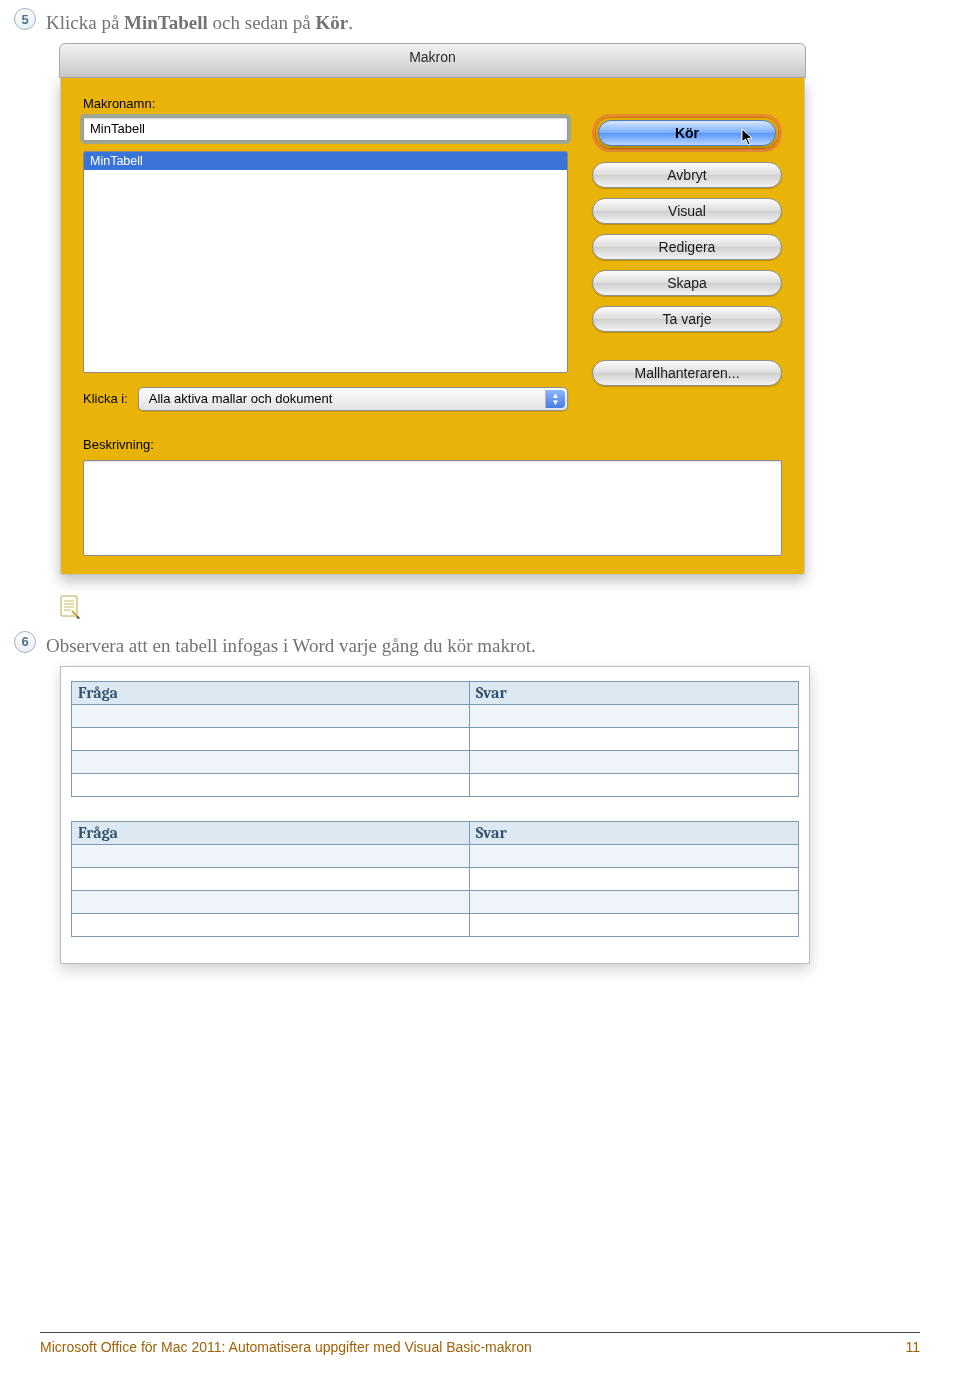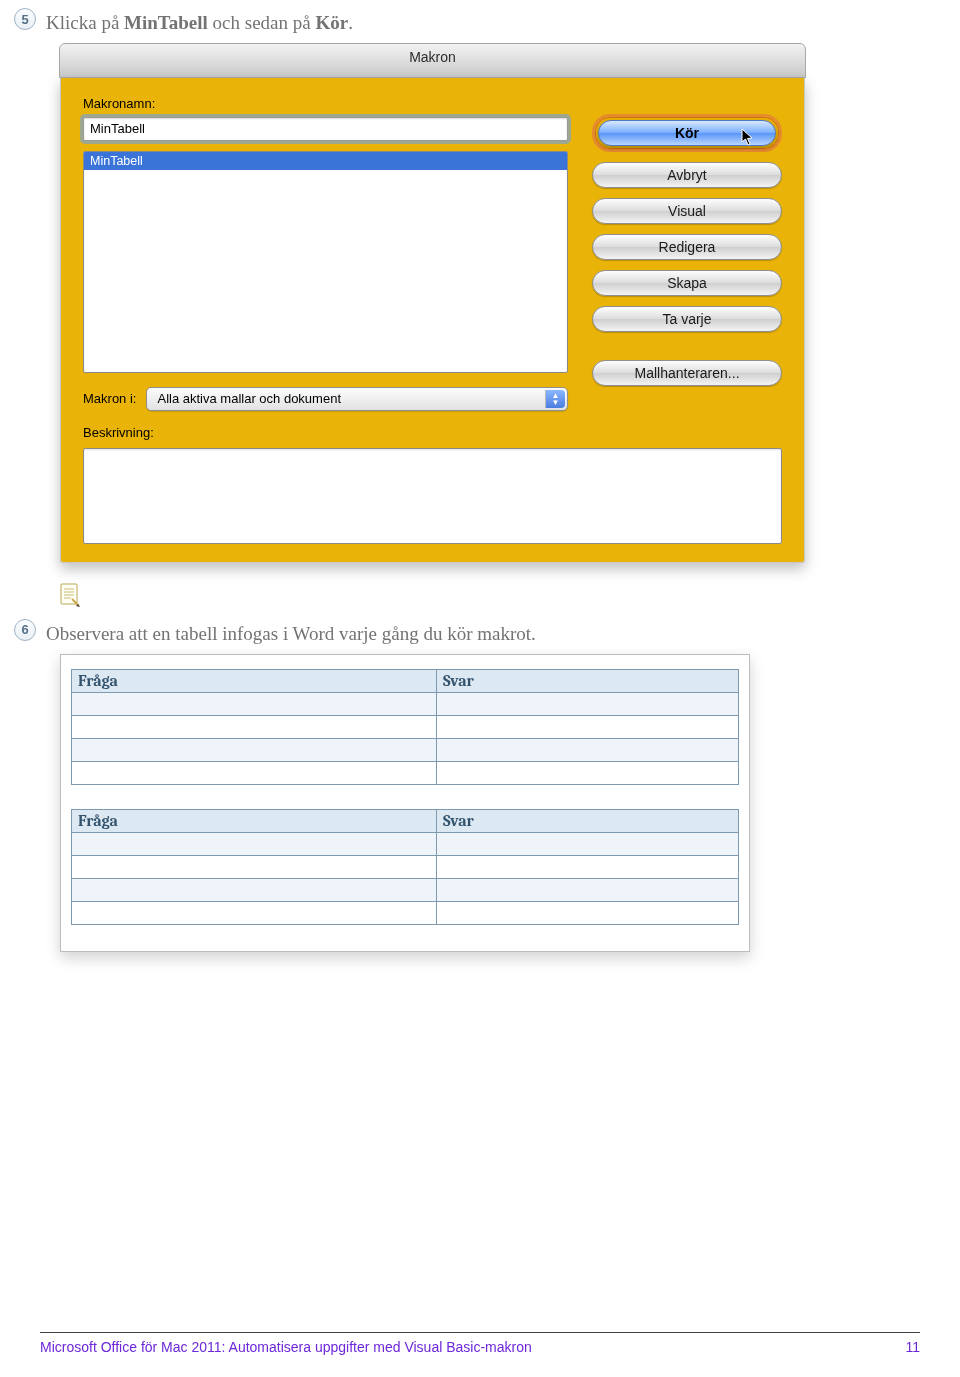--- a/index.html
+++ b/index.html
@@ -203,21 +203,21 @@
     margin-right: 8px;
   }
   .note-text {
     font-size: 15px;
     line-height: 1.4;
   }
 
   
   .tables-wrap {
     margin: 8px 0 0 46px;
-    width: 690px;
+    width: 750px;
     border: 1px solid #bcbcbc;
     background: #fff;
     padding: 14px 10px 26px 10px;
     box-shadow: 0 6px 14px rgba(0,0,0,.18);
   }
   table.word {
     width: 100%;
     border-collapse: collapse;
     margin-bottom: 24px;
   }
@@ -242,21 +242,21 @@
   .footer {
     position: absolute;
     bottom: 22px;
     left: 40px;
     right: 40px;
     border-top: 1px solid #424242;
     padding-top: 6px;
     display: flex;
     justify-content: space-between;
     font-size: 14px;
-    color: #6d28d9;
+    color: #a16207;
   }
 </style>
 </head>
 <body>
 
 <div class="page">
 
   <div class="step-row">
     <div class="step-badge">5</div>
     <div class="step-text">
@@ -268,21 +268,21 @@
     <div class="dialog-titlebar">Makron</div>
     <div class="dialog">
       <div class="dialog-body">
         <div class="dialog-left">
           <div class="field-label">Makronamn:</div>
           <input class="text-input" value="MinTabell" style="">
           <div class="listbox">
             <div class="list-item">MinTabell</div>
           </div>
           <div class="row-inline">
-            <div class="field-label">Makron i:</div>
+            <div class="field-label">Klicka i:</div>
             <div class="popup">
               <span>Alla aktiva mallar och dokument</span>
               <div class="popup-arrows">
                 <span>▲</span>
                   <span>▼</span>
               </div>
             </div>
           </div>
         </div>
         <div class="dialog-right">
@@ -297,21 +297,21 @@
           <div class="aqua-btn">Avbryt</div>
           <div class="aqua-btn">Visual</div>
           <div class="aqua-btn">Redigera</div>
           <div class="aqua-btn">Skapa</div>
           <div class="aqua-btn">Ta varje</div>
           <div class="btn-spacer"></div>
           <div class="aqua-btn">Mallhanteraren...</div>
         </div>
       </div>
       <div class="desc-left-block">
-        <div class="field-label" style="margin-top:14px">Beskrivning:</div>
+        <div class="field-label" style="margin-top:26px">Beskrivning:</div>
         <div class="desc-box"></div>
       </div>
     </div>
   </div>
 
   <div class="note-row">
     <svg class="note-icon" viewBox="0 0 20 24">
       <rect x="1" y="1" width="16" height="20" rx="1" fill="#fffef2" stroke="#b8a75a"></rect>
       <line x1="4" y1="6" x2="14" y2="6" stroke="#c9bb7a"></line>
       <line x1="4" y1="9" x2="14" y2="9" stroke="#c9bb7a"></line>

